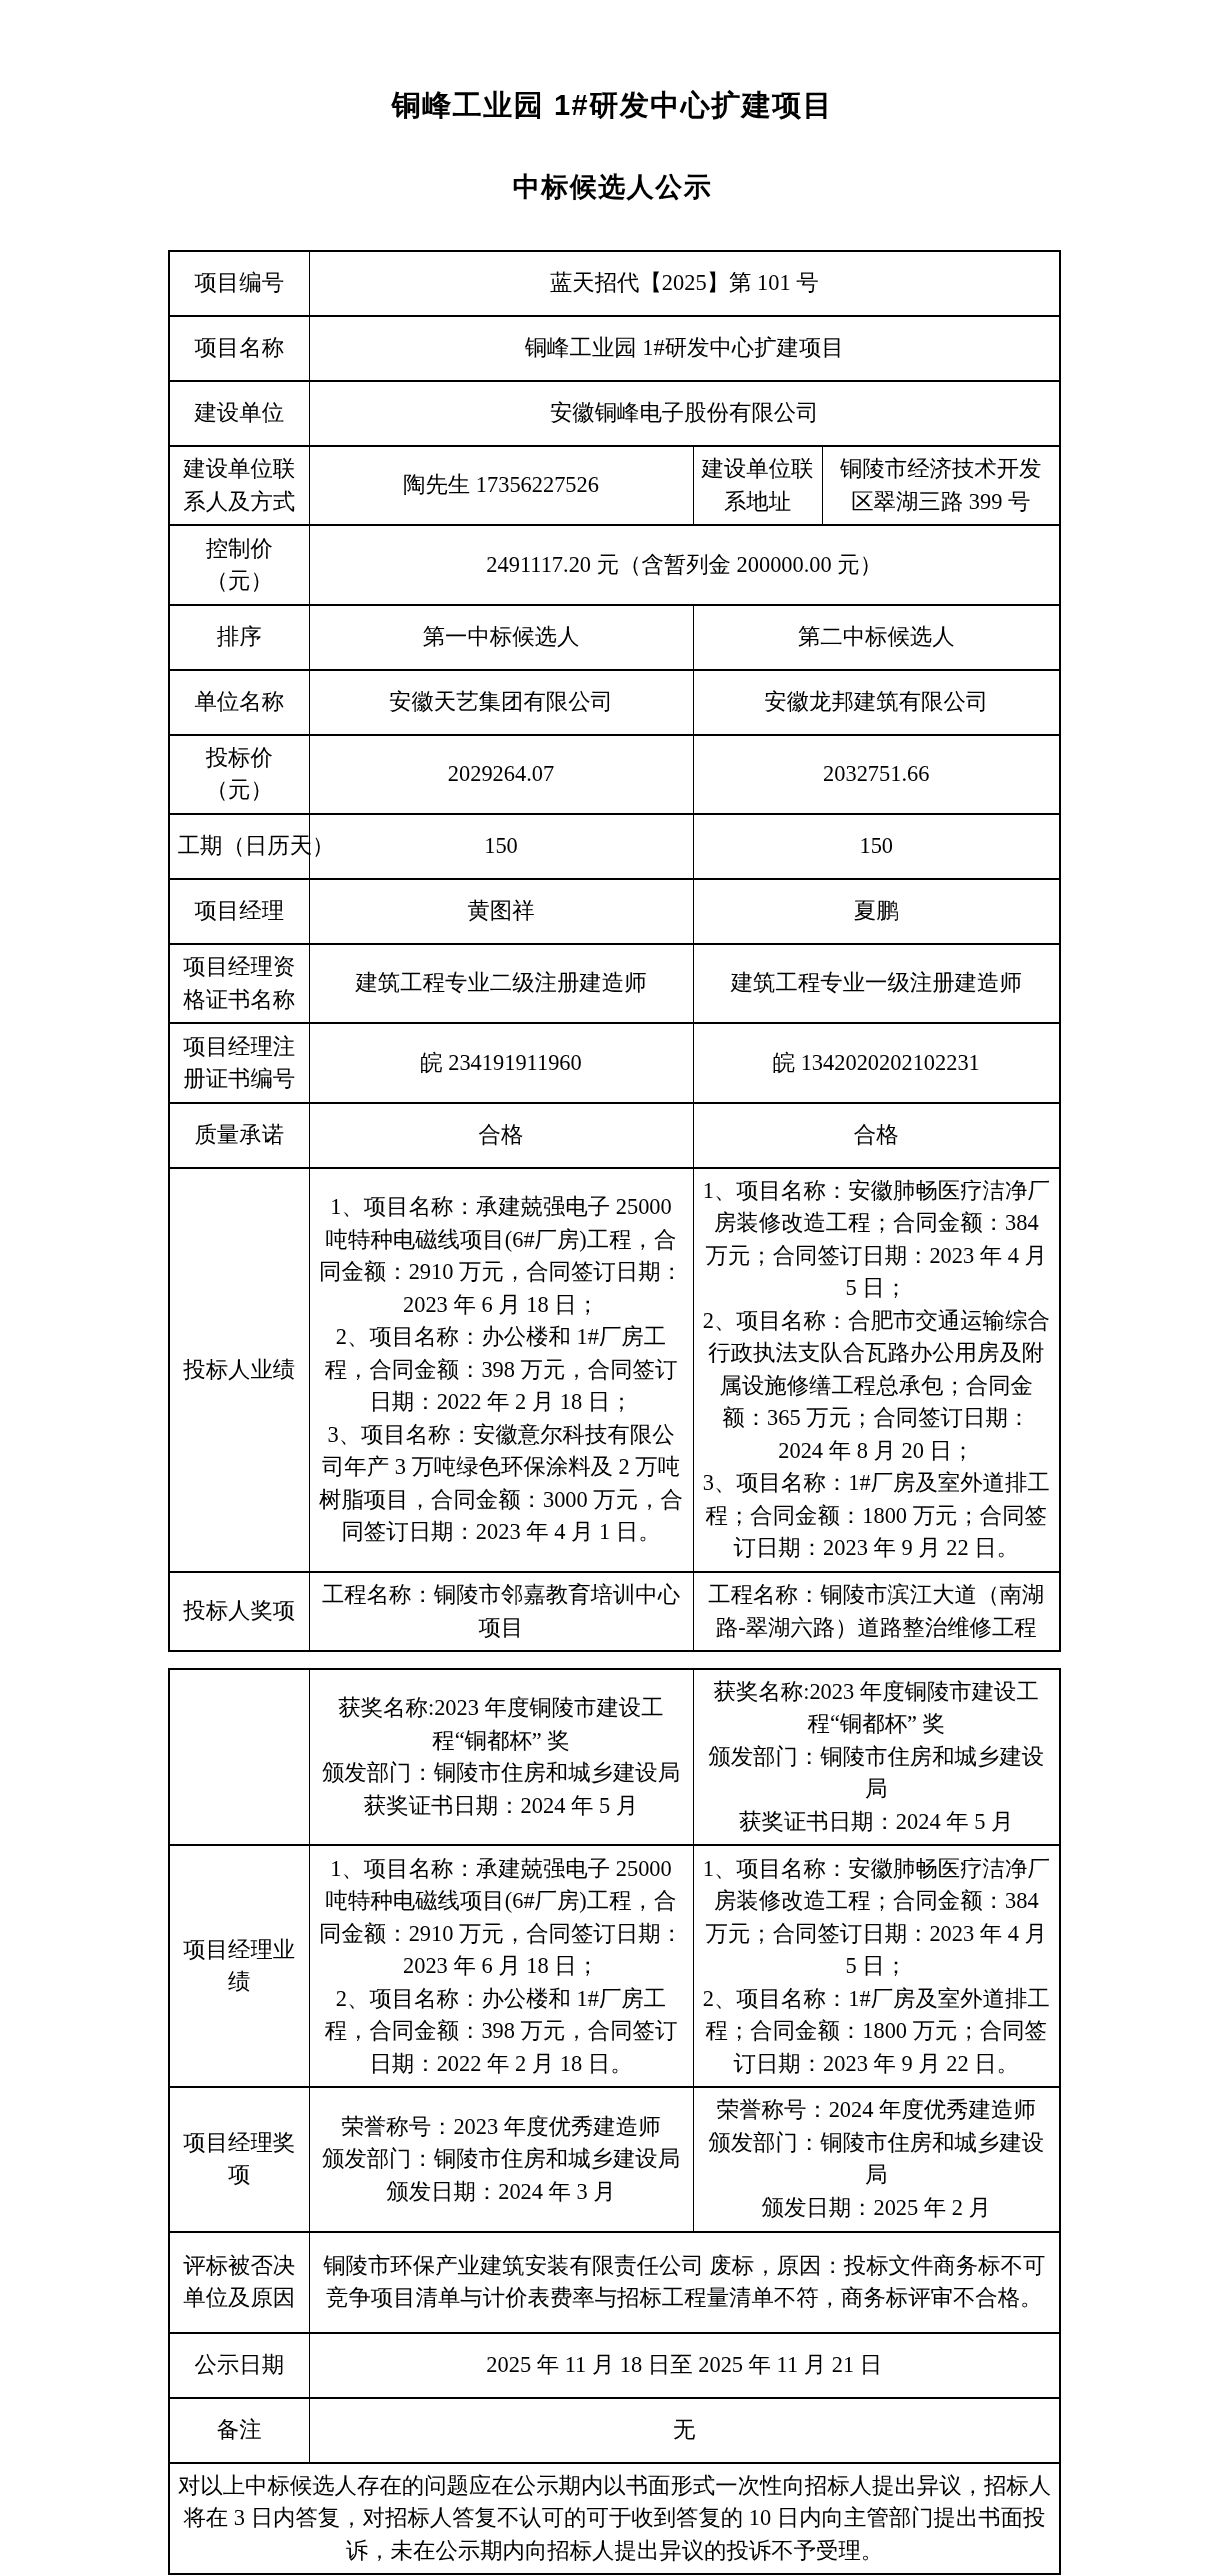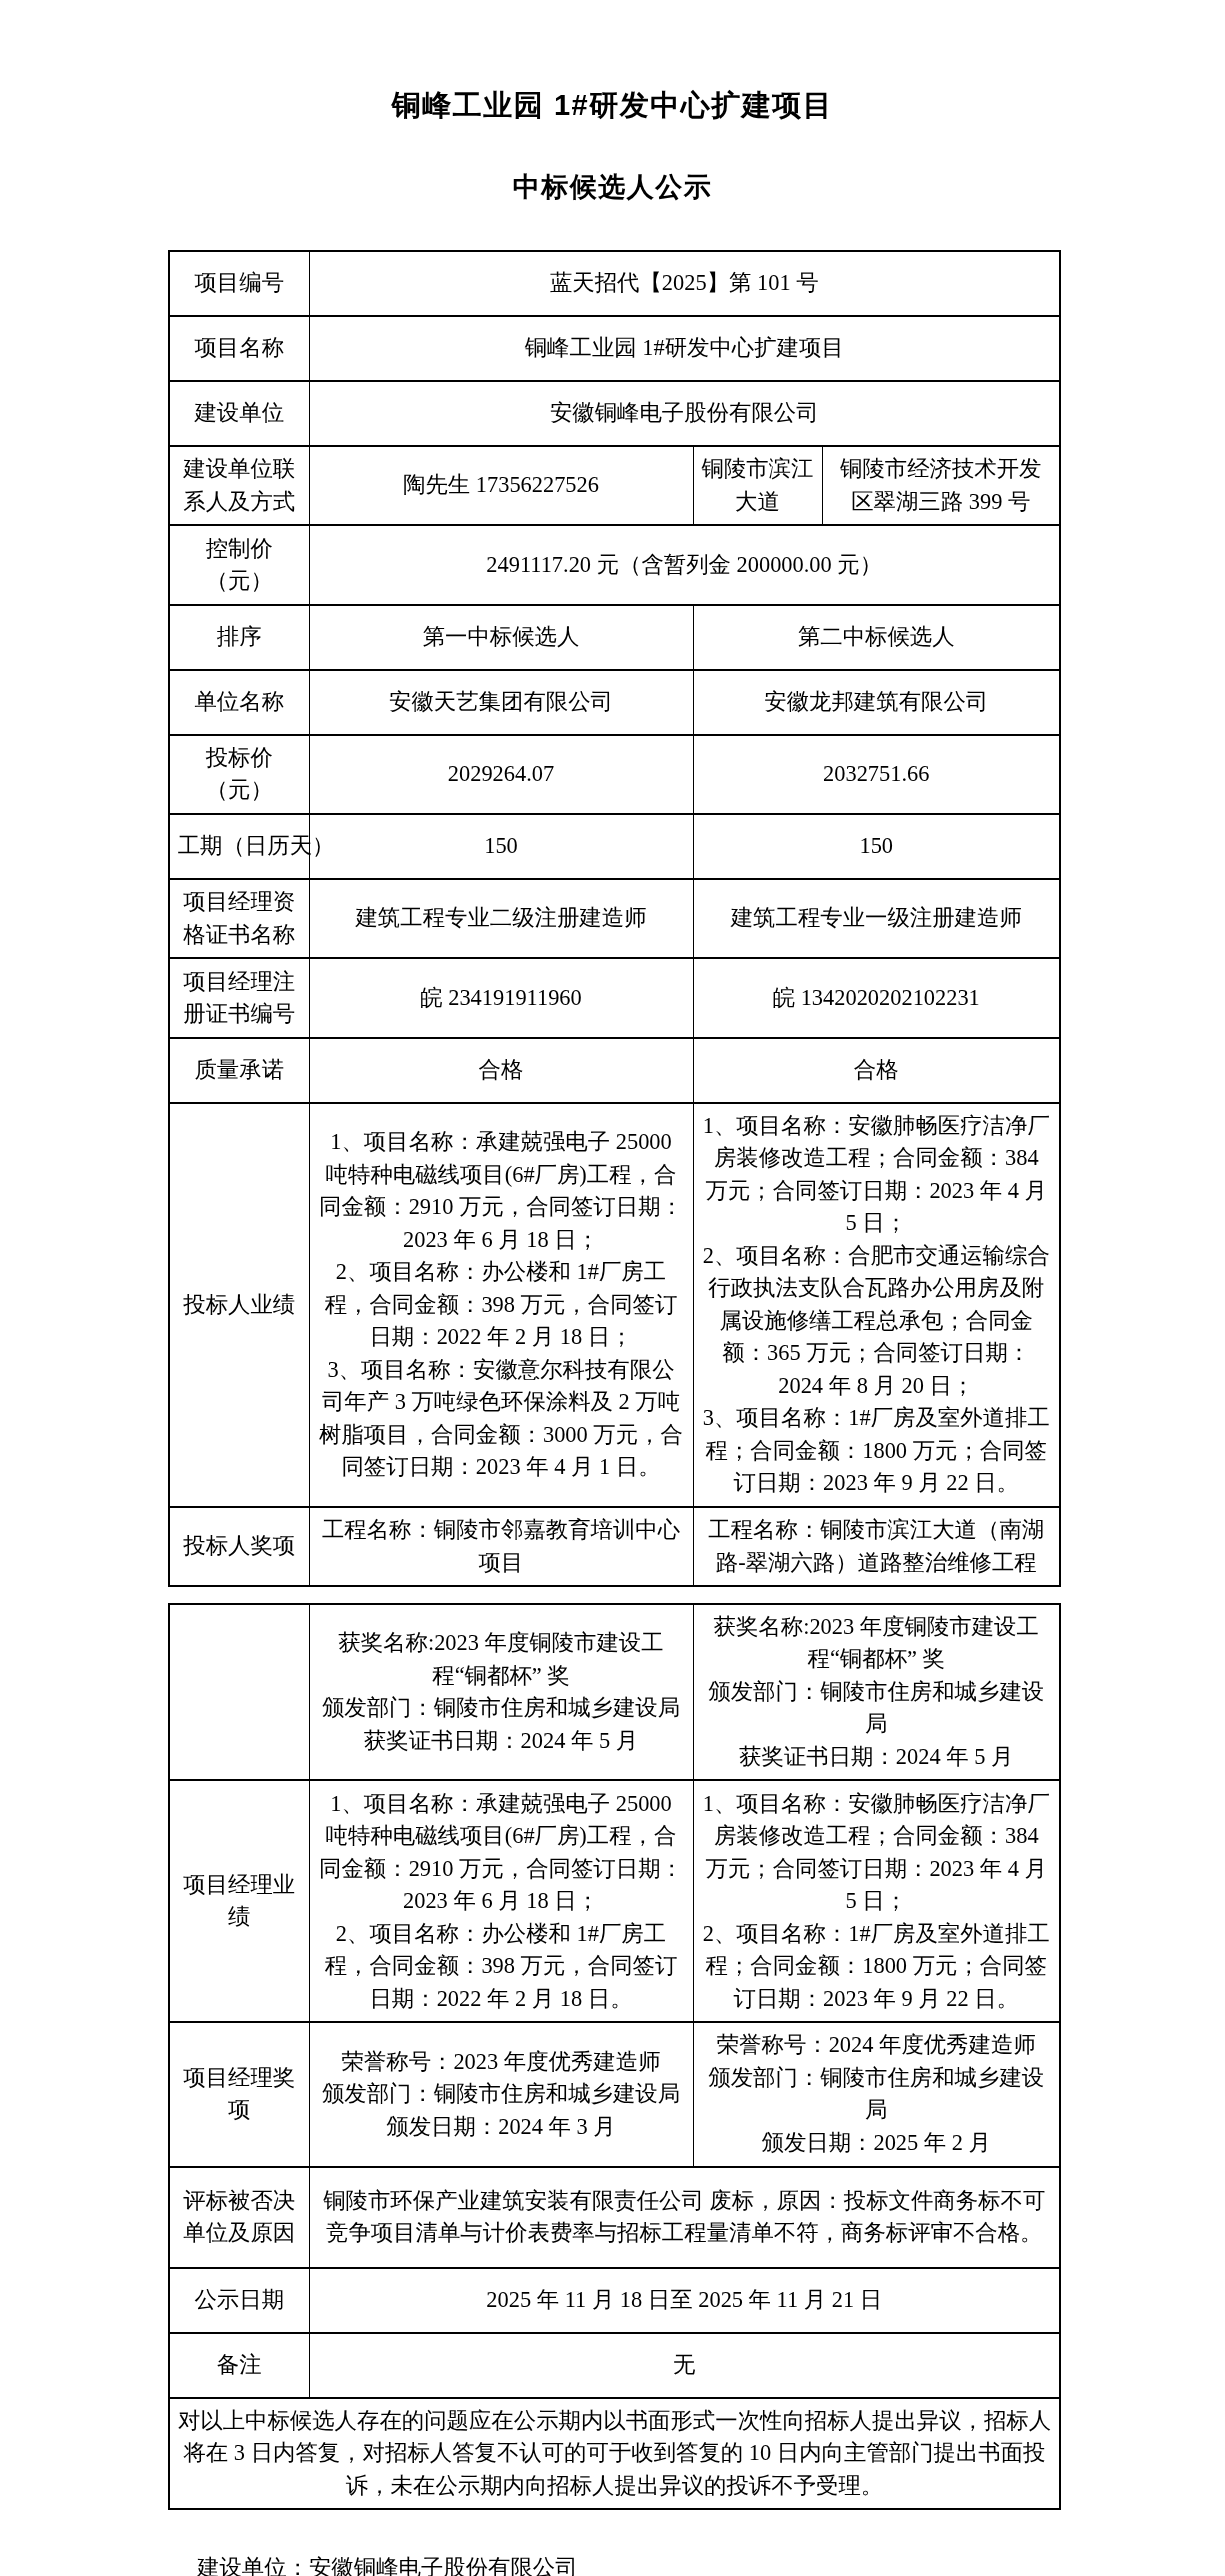--- a/index.html
+++ b/index.html
@@ -100,21 +100,21 @@
       <td class="lbl">项目名称</td>
       <td colspan="3">铜峰工业园 1#研发中心扩建项目</td>
     </tr>
     <tr class="h-std">
       <td class="lbl">建设单位</td>
       <td colspan="3">安徽铜峰电子股份有限公司</td>
     </tr>
     <tr class="h-md">
       <td class="lbl">建设单位联系人及方式</td>
       <td>陶先生 17356227526</td>
-      <td class="lbl">铜陵市滨江大道</td>
+      <td class="lbl">建设单位联系地址</td>
       <td>铜陵市经济技术开发区翠湖三路 399 号</td>
     </tr>
     <tr class="h-std">
       <td class="lbl">控制价（元）</td>
       <td colspan="3">2491117.20 元（含暂列金 200000.00 元）</td>
     </tr>
     <tr class="h-std">
       <td class="lbl">排序</td>
       <td>第一中标候选人</td>
       <td colspan="2">第二中标候选人</td>
@@ -126,20 +126,25 @@
     </tr>
     <tr class="h-std">
       <td class="lbl">投标价（元）</td>
       <td>2029264.07</td>
       <td colspan="2">2032751.66</td>
     </tr>
     <tr class="h-std">
       <td class="lbl lbl-sm">工期（日历天）</td>
       <td>150</td>
       <td colspan="2">150</td>
+    </tr>
+    <tr class="h-std">
+      <td class="lbl">项目经理</td>
+      <td>黄图祥</td>
+      <td colspan="2">夏鹏</td>
     </tr>
     <tr class="h-lg">
       <td class="lbl">项目经理资格证书名称</td>
       <td>建筑工程专业二级注册建造师</td>
       <td colspan="2">建筑工程专业一级注册建造师</td>
     </tr>
     <tr class="h-lg">
       <td class="lbl">项目经理注册证书编号</td>
       <td>皖 234191911960</td>
       <td colspan="2">皖 1342020202102231</td>

